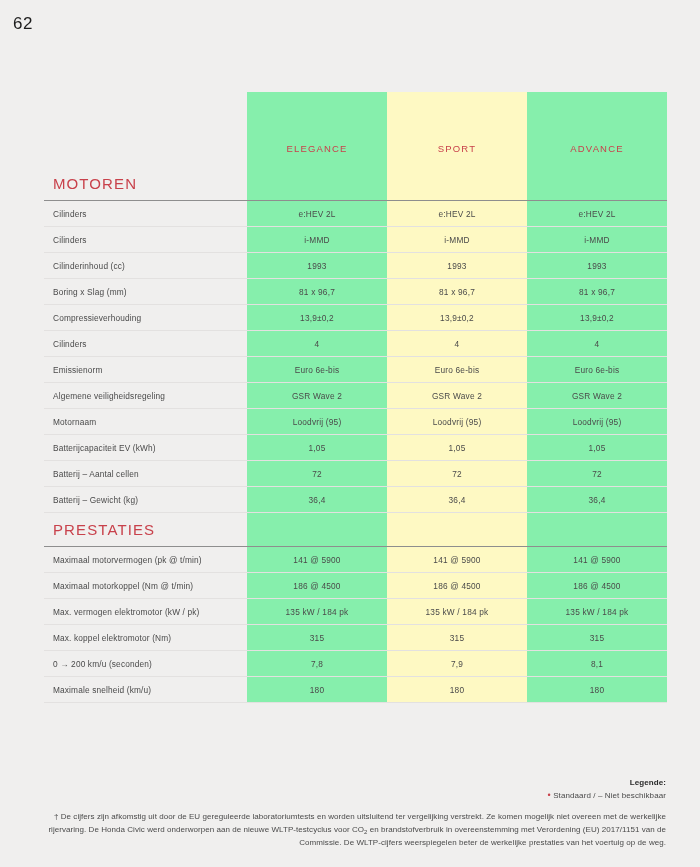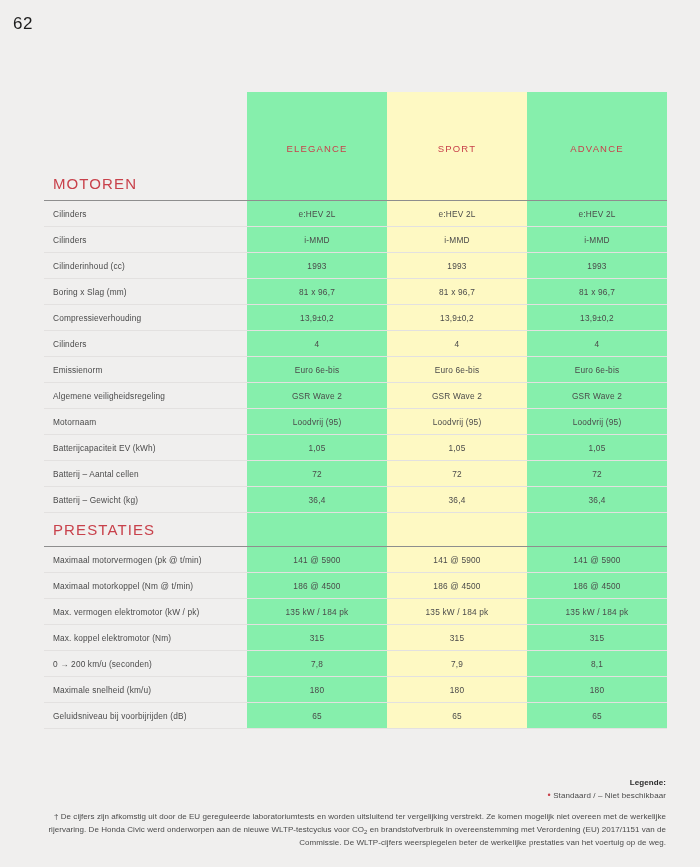--- a/index.html
+++ b/index.html
@@ -263,26 +263,20 @@
         <td class="row-value col-white">7,8</td>
         <td class="row-value col-grey">7,9</td>
         <td class="row-value col-white">8,1</td>
       </tr>
       <tr class="data-row">
         <td class="row-label">Maximale snelheid (km/u)</td>
         <td class="row-value col-white">180</td>
         <td class="row-value col-grey">180</td>
         <td class="row-value col-white">180</td>
       </tr>
-      <tr class="data-row">
-        <td class="row-label">Geluidsniveau bij voorbijrijden (dB)</td>
-        <td class="row-value col-white">65</td>
-        <td class="row-value col-grey">65</td>
-        <td class="row-value col-white">65</td>
-      </tr>
     </tbody>
 </table>
 
 <div class="footer">
   <div class="legend-title">Legende:</div>
   <div class="legend-line">
     <span class="legend-bullet">•</span>
     <span>Standaard / – Niet beschikbaar</span>
   </div>
   <div class="footnote">

